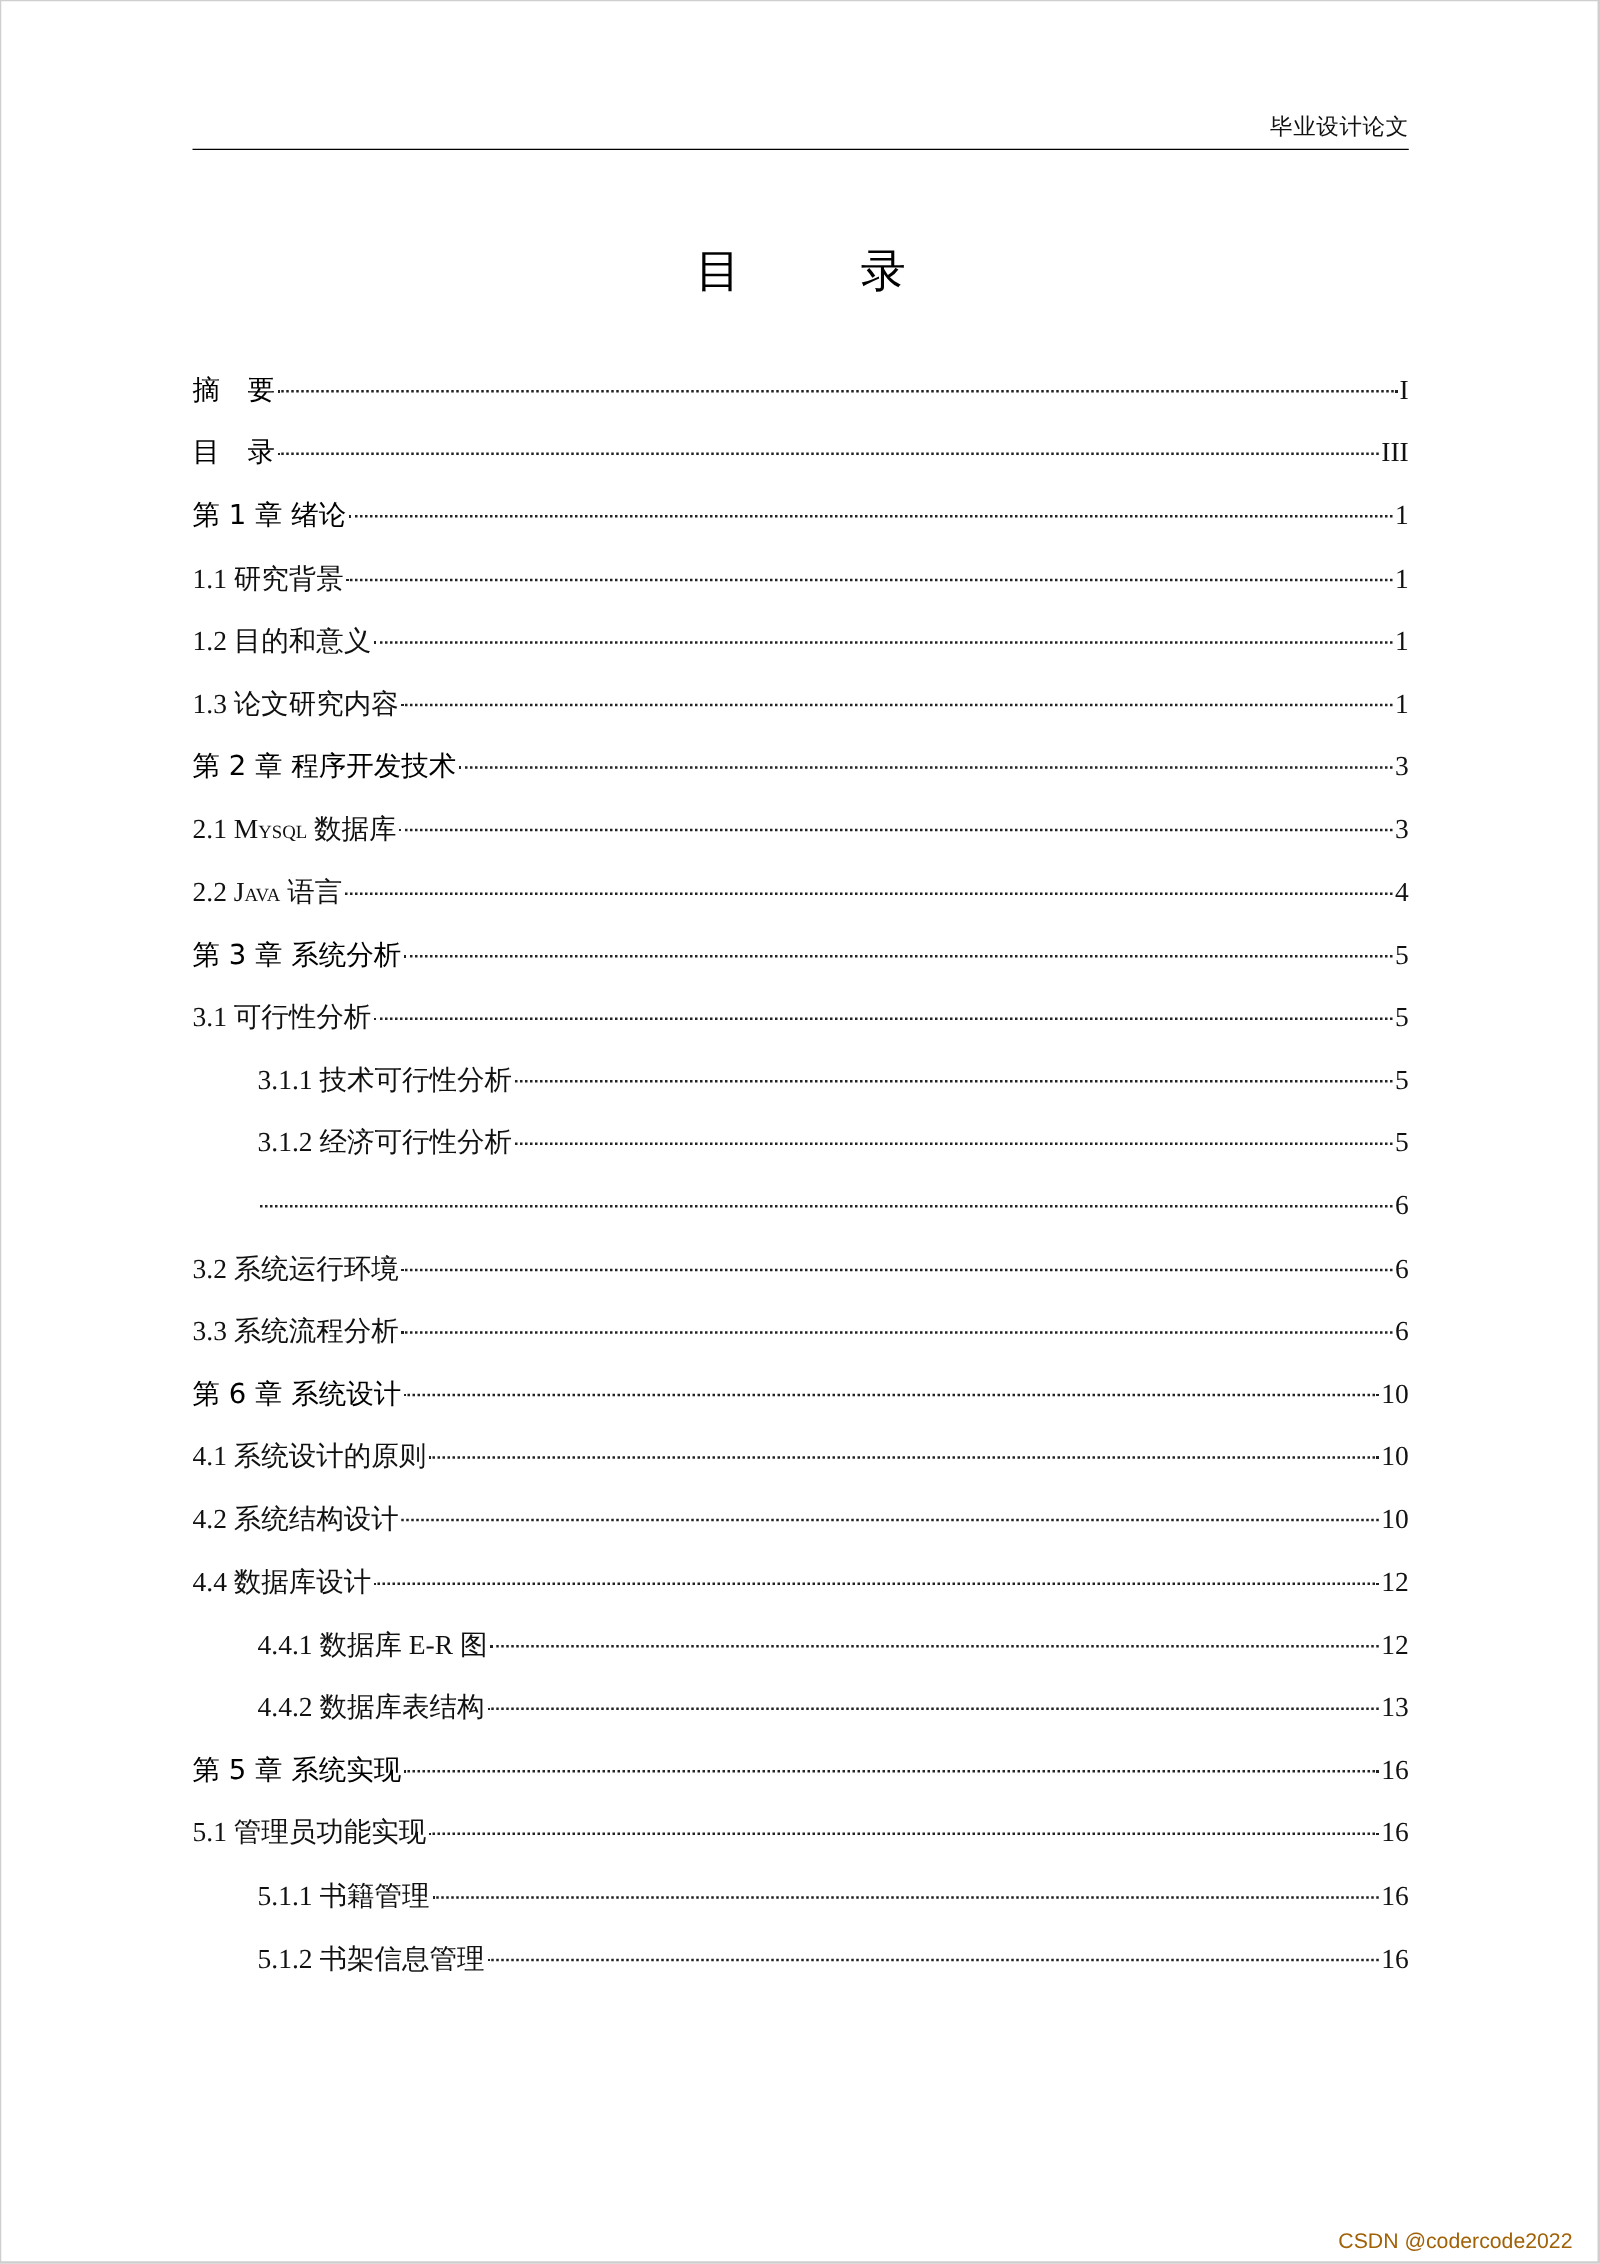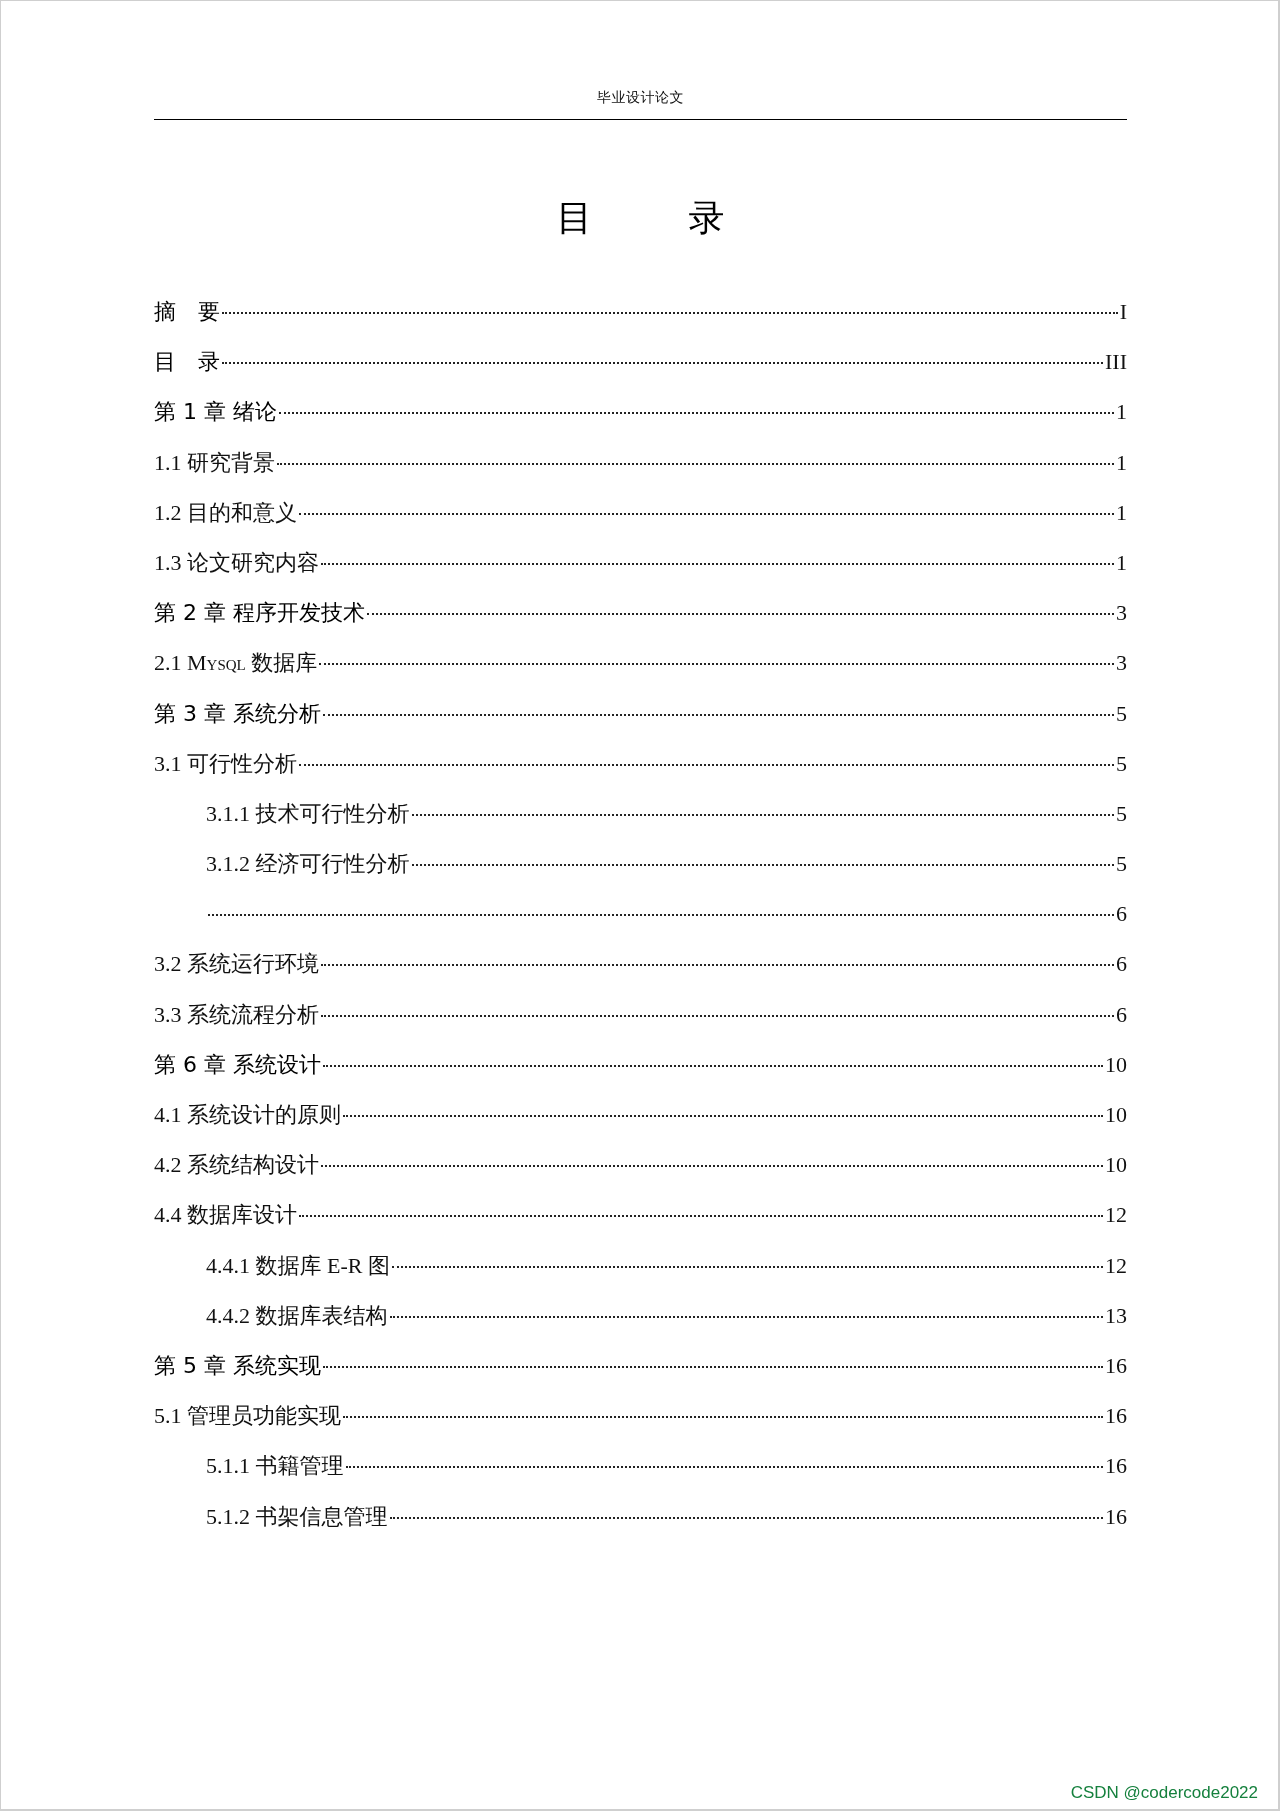--- a/index.html
+++ b/index.html
@@ -6,23 +6,23 @@
     body { width: 1280px; height: 1811px; position: relative; overflow: hidden; }
     .page {
       position: absolute; left: 0; top: 0;
       width: 1277px; height: 1808px;
       border: 1px solid #cfcfcf;
       border-right: 2px solid #cfcfcf; border-bottom: 2px solid #cfcfcf;
       background: #fff;
     }
     .running-header {
       position: absolute; left: 153px; top: 88px; width: 973px;
-      text-align: center;
+      text-align: right;
       font-family: "Liberation Serif", "DejaVu Serif", serif;
-      font-size: 14px; color: #111;
+      font-size: 18px; color: #111;
       letter-spacing: 0.5px;
     }
     .header-rule {
       position: absolute; left: 153px; top: 118px; width: 973px; height: 0;
       border-top: 1.5px solid #000;
     }
     .toc-title {
       position: absolute; left: 153px; top: 192px; width: 973px;
       text-align: center;
       font-family: "DejaVu Sans", "Liberation Sans", sans-serif;
@@ -50,21 +50,21 @@
     }
     .toc-page {
       flex: 0 0 auto;
       font-family: "Liberation Serif", "DejaVu Serif", serif;
       font-size: 22px; color: #111;
     }
     .sc { font-variant: small-caps; }
     .watermark {
       position: absolute; right: 20px; bottom: 6px;
       font-family: "Liberation Sans", "DejaVu Sans", sans-serif;
-      font-size: 17px; color: #15803d;
+      font-size: 17px; color: #a16207;
     }
   </style>
 </head>
 <body>
 
 <div class="page">
   <div class="running-header">毕业设计论文</div>
   <div class="header-rule"></div>
   <div class="toc-title">目　录</div>
 
@@ -102,20 +102,25 @@
       <div class="toc-row level-0">
         <span class="toc-label">第 2 章  程序开发技术</span>
         <span class="toc-leader"></span>
         <span class="toc-page">3</span>
       </div>
       <div class="toc-row level-2">
         <span class="toc-label">2.1 M<span class="sc">ysql</span> 数据库</span>
         <span class="toc-leader"></span>
         <span class="toc-page">3</span>
       </div>
+      <div class="toc-row level-2">
+        <span class="toc-label">2.2 J<span class="sc">ava</span> 语言</span>
+        <span class="toc-leader"></span>
+        <span class="toc-page">4</span>
+      </div>
       <div class="toc-row level-0">
         <span class="toc-label">第 3 章  系统分析</span>
         <span class="toc-leader"></span>
         <span class="toc-page">5</span>
       </div>
       <div class="toc-row level-2">
         <span class="toc-label">3.1 可行性分析</span>
         <span class="toc-leader"></span>
         <span class="toc-page">5</span>
       </div>

